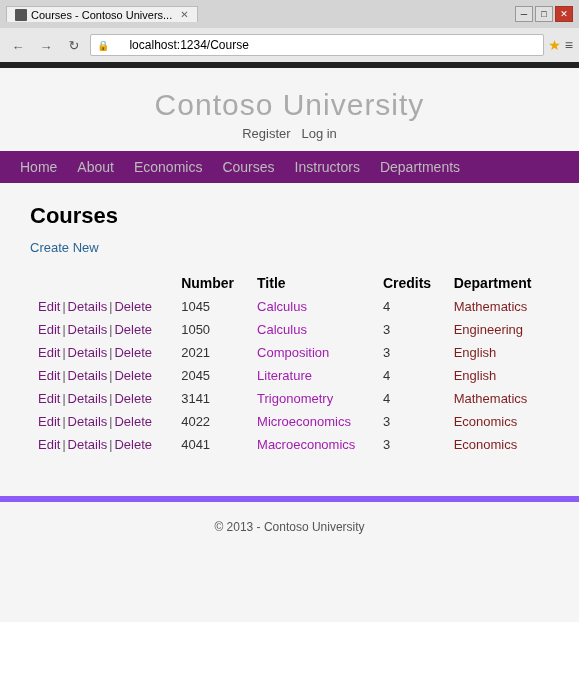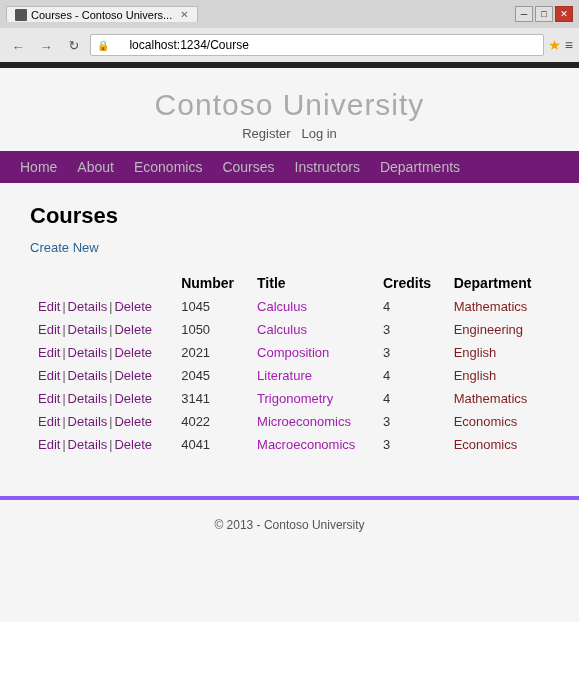--- a/index.html
+++ b/index.html
@@ -51,21 +51,21 @@
     .courses-table { margin-top: 16px; width: 100%; border-collapse: collapse; }
     .courses-table th { text-align: left; font-weight: bold; font-size: 14px; color: #000; padding: 4px 8px; }
     .courses-table td { padding: 4px 8px; font-size: 13px; color: #333; vertical-align: middle; }
     .courses-table td.dept { color: #7f1d1d; }
     .courses-table td.title-link a { color: #a21caf; text-decoration: none; }
     .action-links { display: flex; gap: 2px; align-items: center; white-space: nowrap; }
     .action-links a { color: #701a75; text-decoration: none; font-size: 13px; }
     .separator { color: #555; font-size: 12px; }
 
     
-    .site-footer { text-align: center; padding: 18px; font-size: 12px; color: #555; border-top: 4px solid #8b5cf6; margin-top: 20px; }
+    .site-footer { text-align: center; padding: 18px; font-size: 12px; color: #555; border-top: 6px solid #8b5cf6; margin-top: 20px; }
   </style>
 </head>
 <body>
 
 <div class="browser-chrome">
   <div class="title-bar">
     <div class="title-bar-left">
       <div class="tab">
         <div class="tab-favicon"></div>
         <span>Courses - Contoso Univers...</span>

